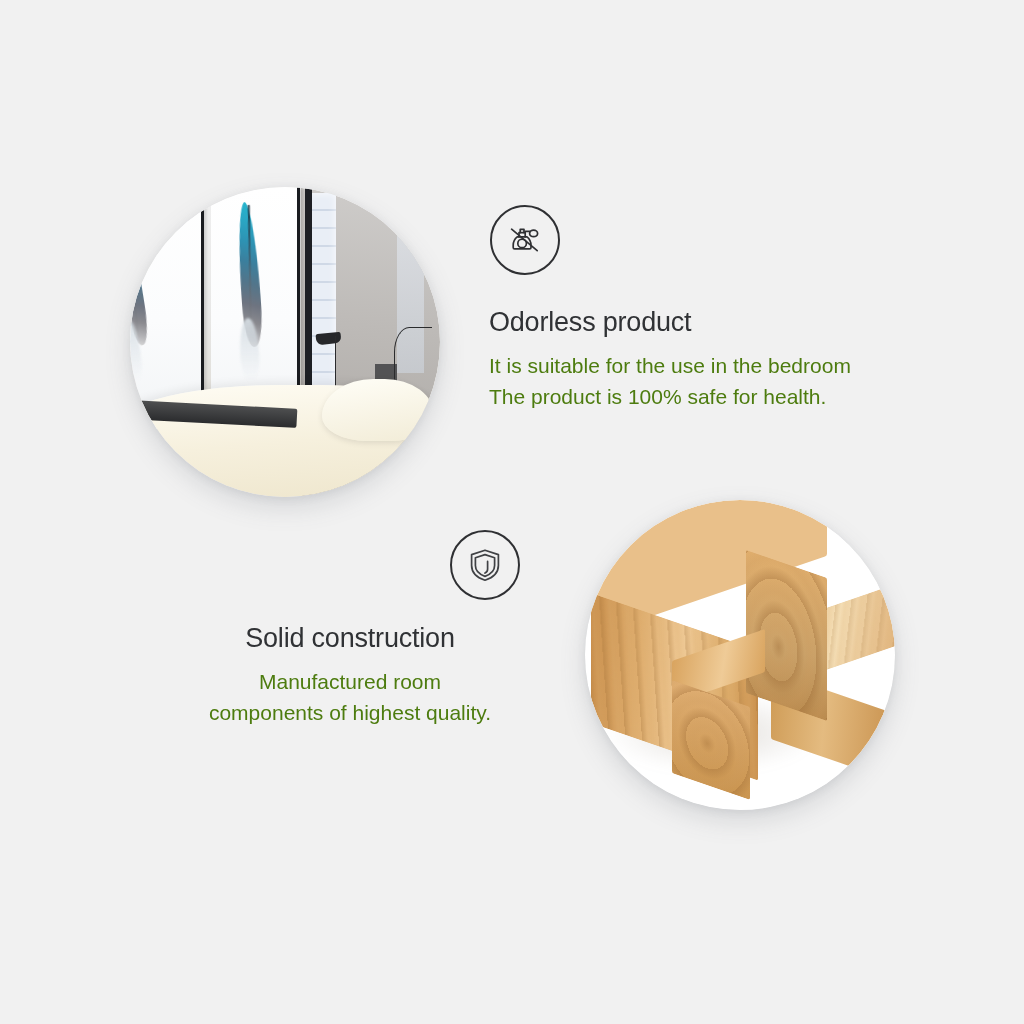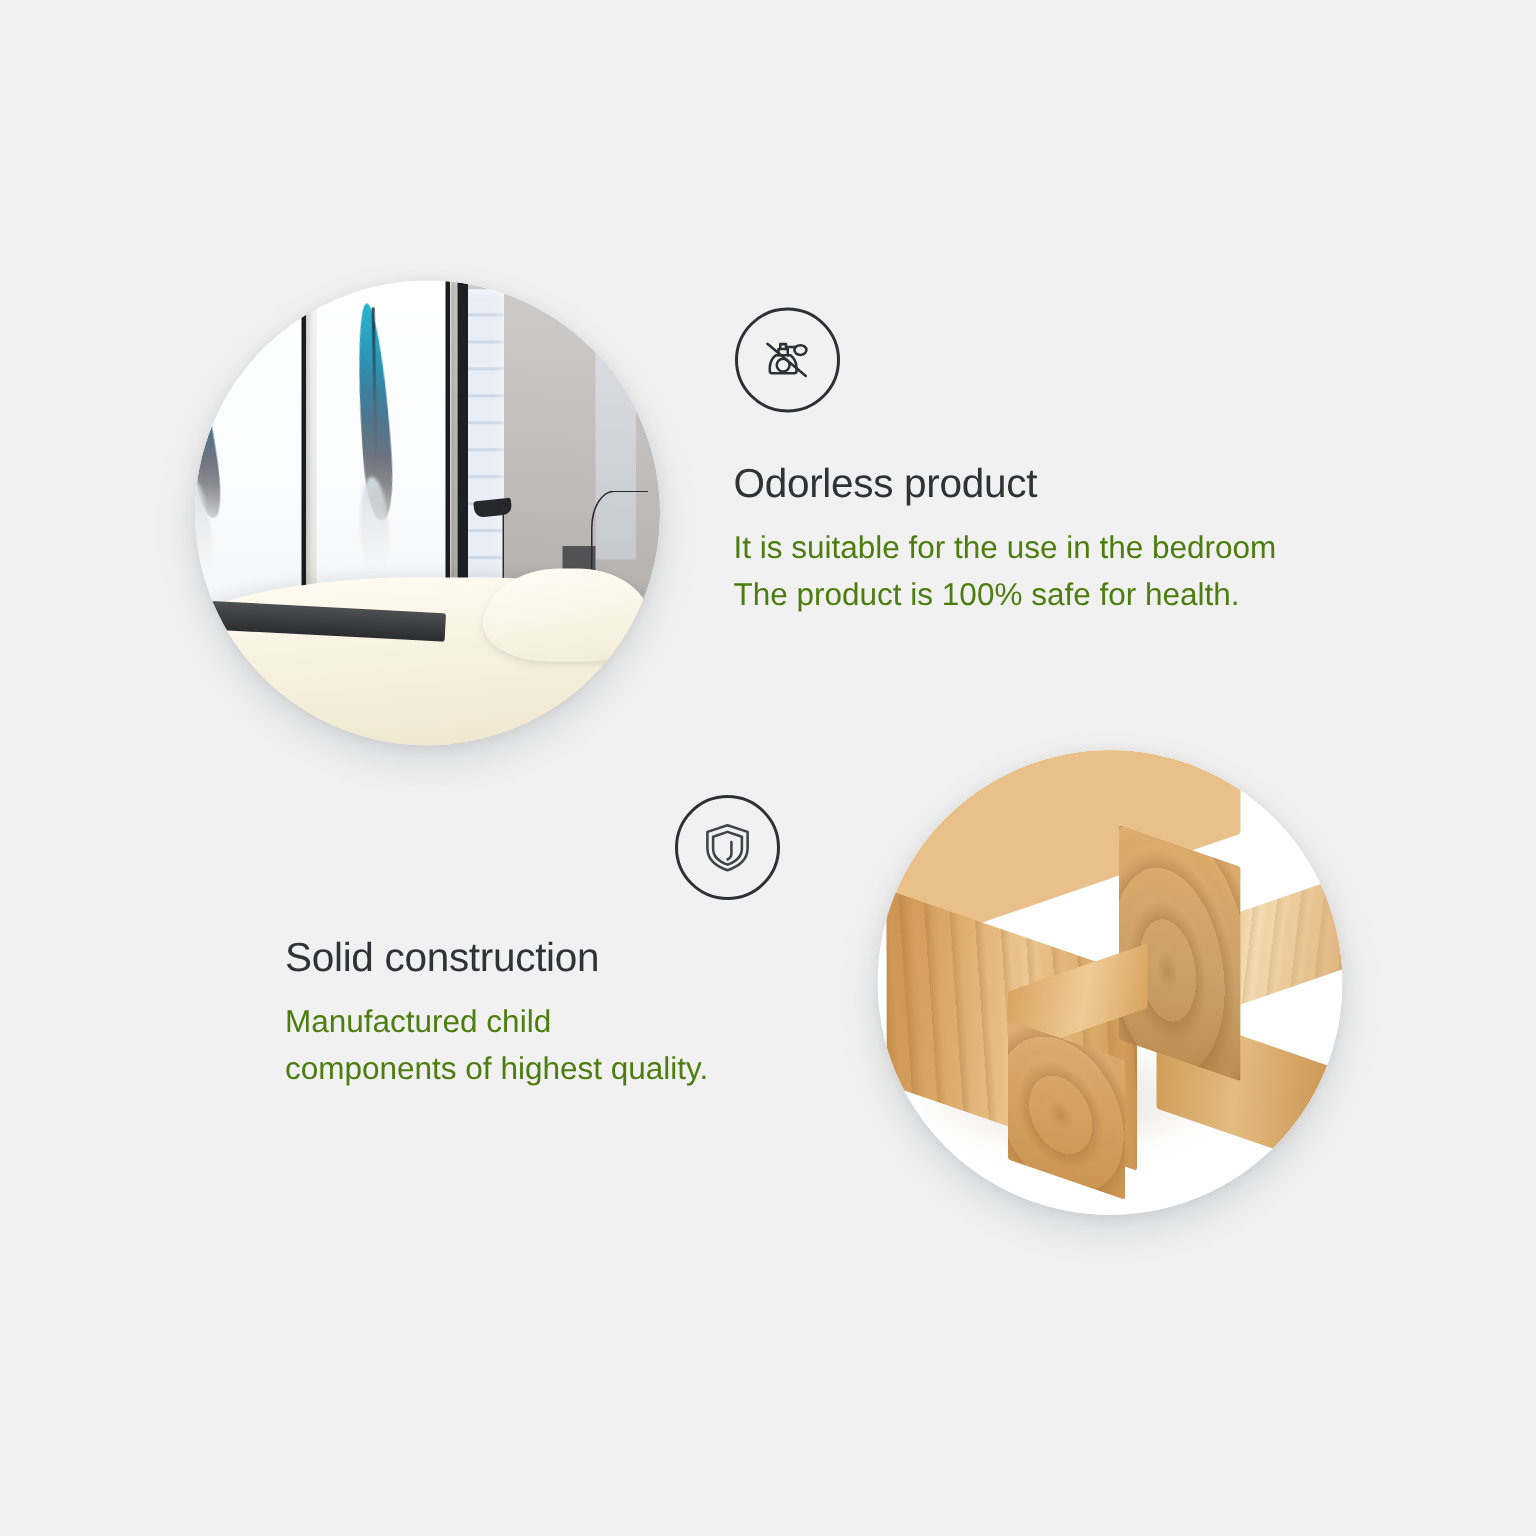--- a/index.html
+++ b/index.html
@@ -236,21 +236,21 @@
     align-items: center;
     justify-content: center;
   }
   #odorless-icon-circle { left: 490px; top: 205px; }
   #shield-icon-circle  { left: 450px; top: 530px; }
   .icon-circle svg { display: block; }
 
   
   .feature-text { position: absolute; }
   #odorless-text { left: 489px; top: 308px; width: 440px; text-align: left; }
-  #solid-text    { left: 190px; top: 624px; width: 340px; text-align: left; }
+  #solid-text    { left: 180px; top: 624px; width: 340px; text-align: center; }
 
   .feature-title {
     font-size: 27px;
     font-weight: normal;
     color: #303235;
     letter-spacing: -0.2px;
     margin: 0 0 12px 0;
     line-height: 1.1;
   }
   .feature-body {
@@ -346,18 +346,18 @@
 
       <path d="M20 9.6 L29.6 12.8 L29.6 20.6 C29.6 25.8 25.6 29.4 20 31.4 C14.4 29.4 10.4 25.8 10.4 20.6 L10.4 12.8 Z"></path>
 
       <path d="M22.6 16.4 L22.6 24.2 C22.6 26.0 21.6 27.2 20 28.0"></path>
     </svg>
   </div>
 
   <div class="feature-text" id="solid-text">
     <h2 class="feature-title">Solid construction</h2>
     <p class="feature-body">
-      <span class="line">Manufactured child</span>
+      <span class="line">Manufactured room</span>
       <span class="line">components of highest quality.</span>
     </p>
   </div>
 
 </div>
 
 </body></html>

